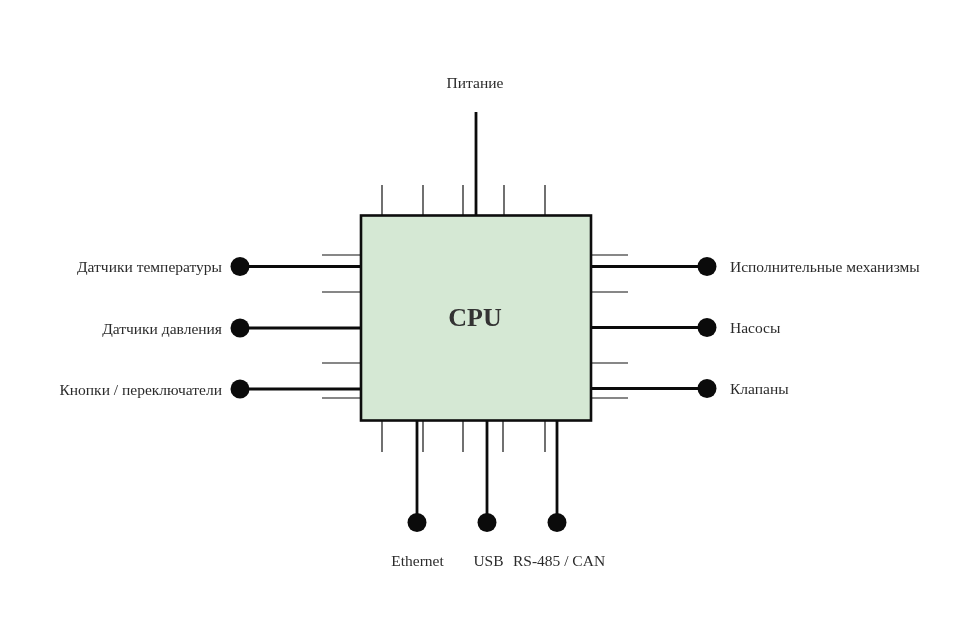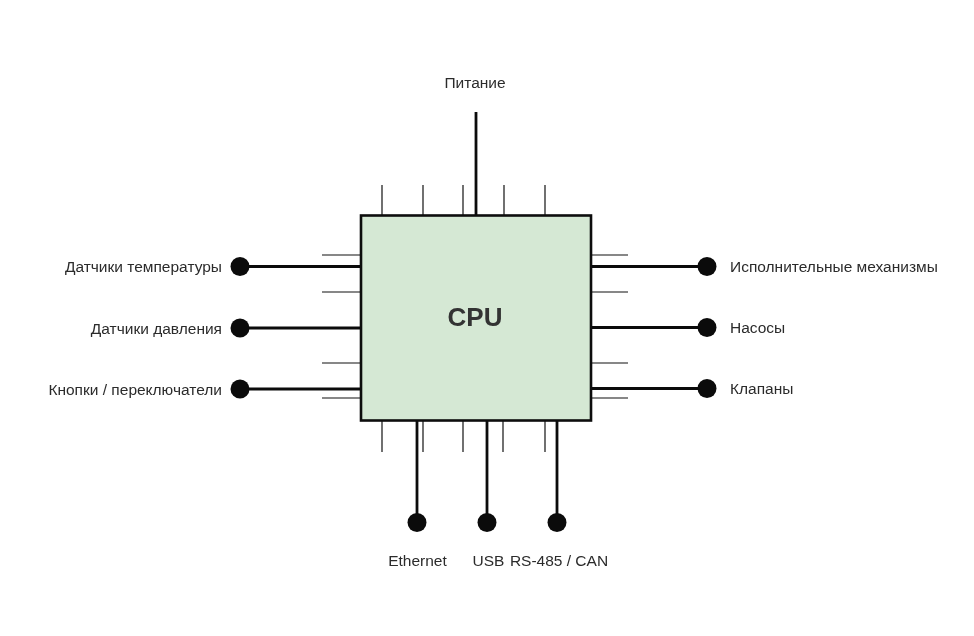--- a/index.html
+++ b/index.html
@@ -6,21 +6,21 @@
     margin: 0;
     padding: 0;
     background: #ffffff;
   }
   #stage {
     position: relative;
     width: 974px;
     height: 636px;
     background: #ffffff;
     overflow: hidden;
-    font-family: Liberation Sans, sans-serif;
+    font-family: Liberation Serif, serif;
   }
   svg { display: block; }
   .pin {
     stroke: #111111;
     stroke-width: 1.2;
   }
   .connector {
     stroke: #0b0b0b;
     stroke-width: 2.8;
     stroke-linecap: butt;

